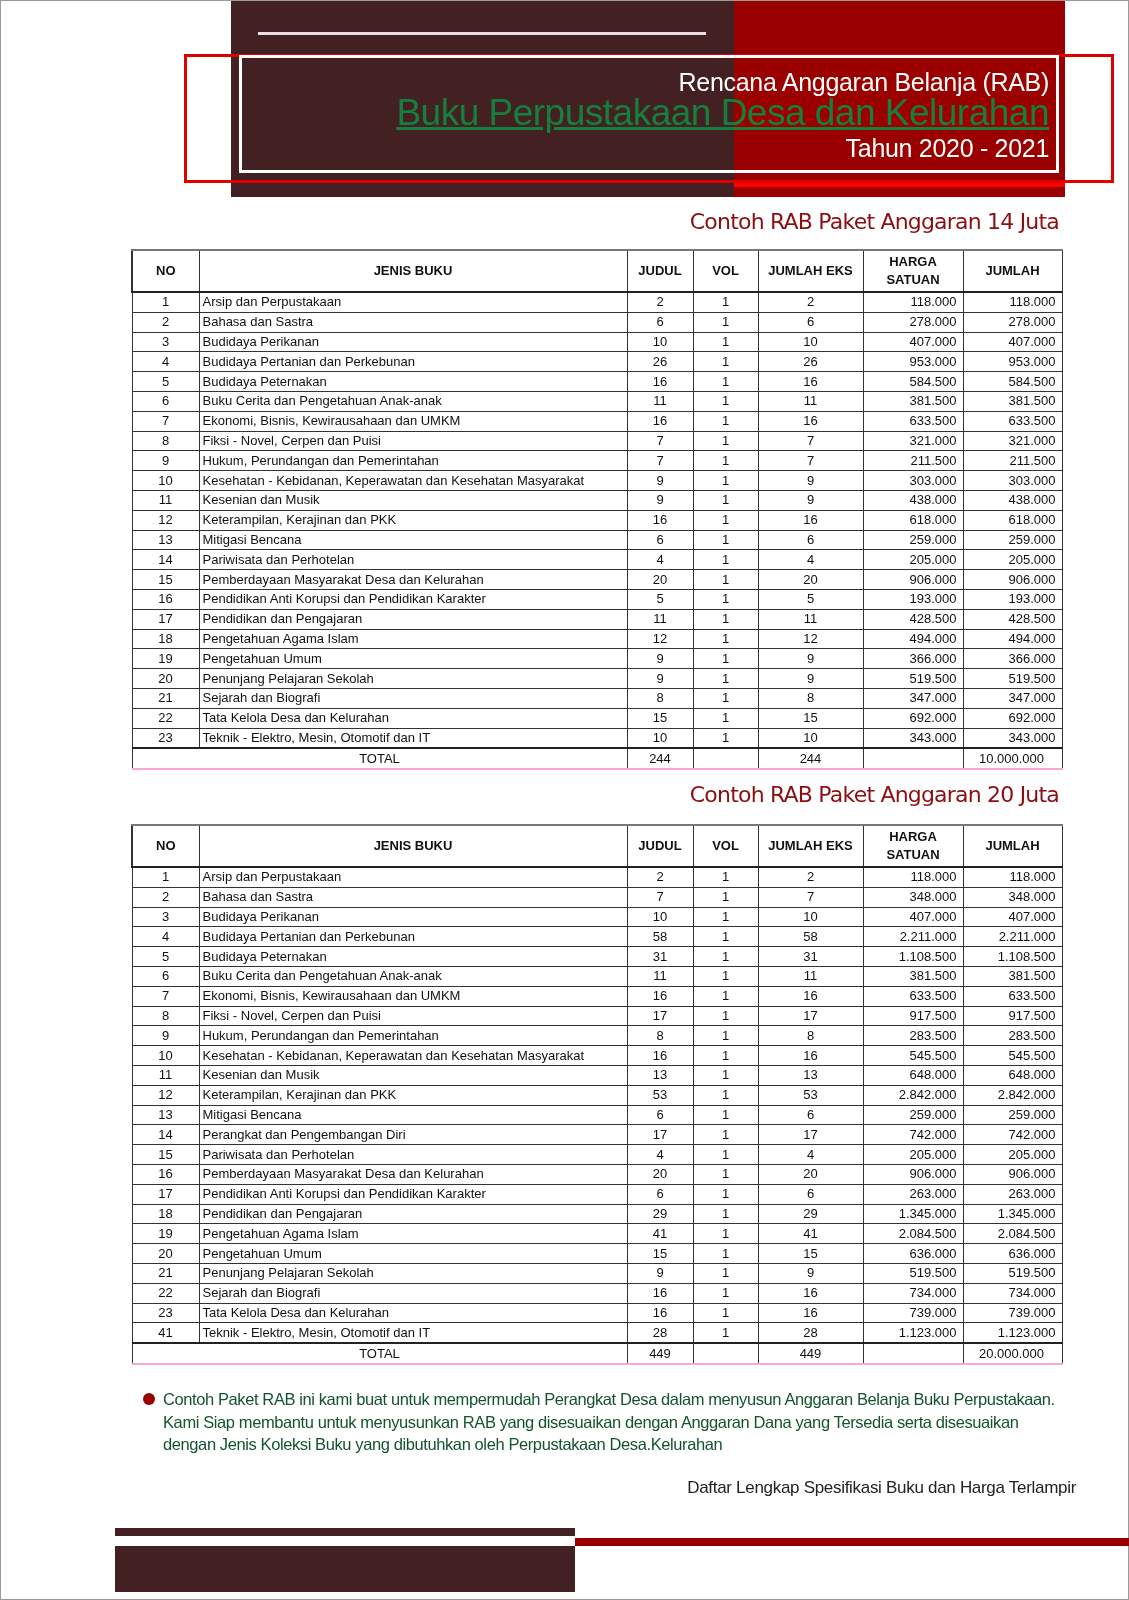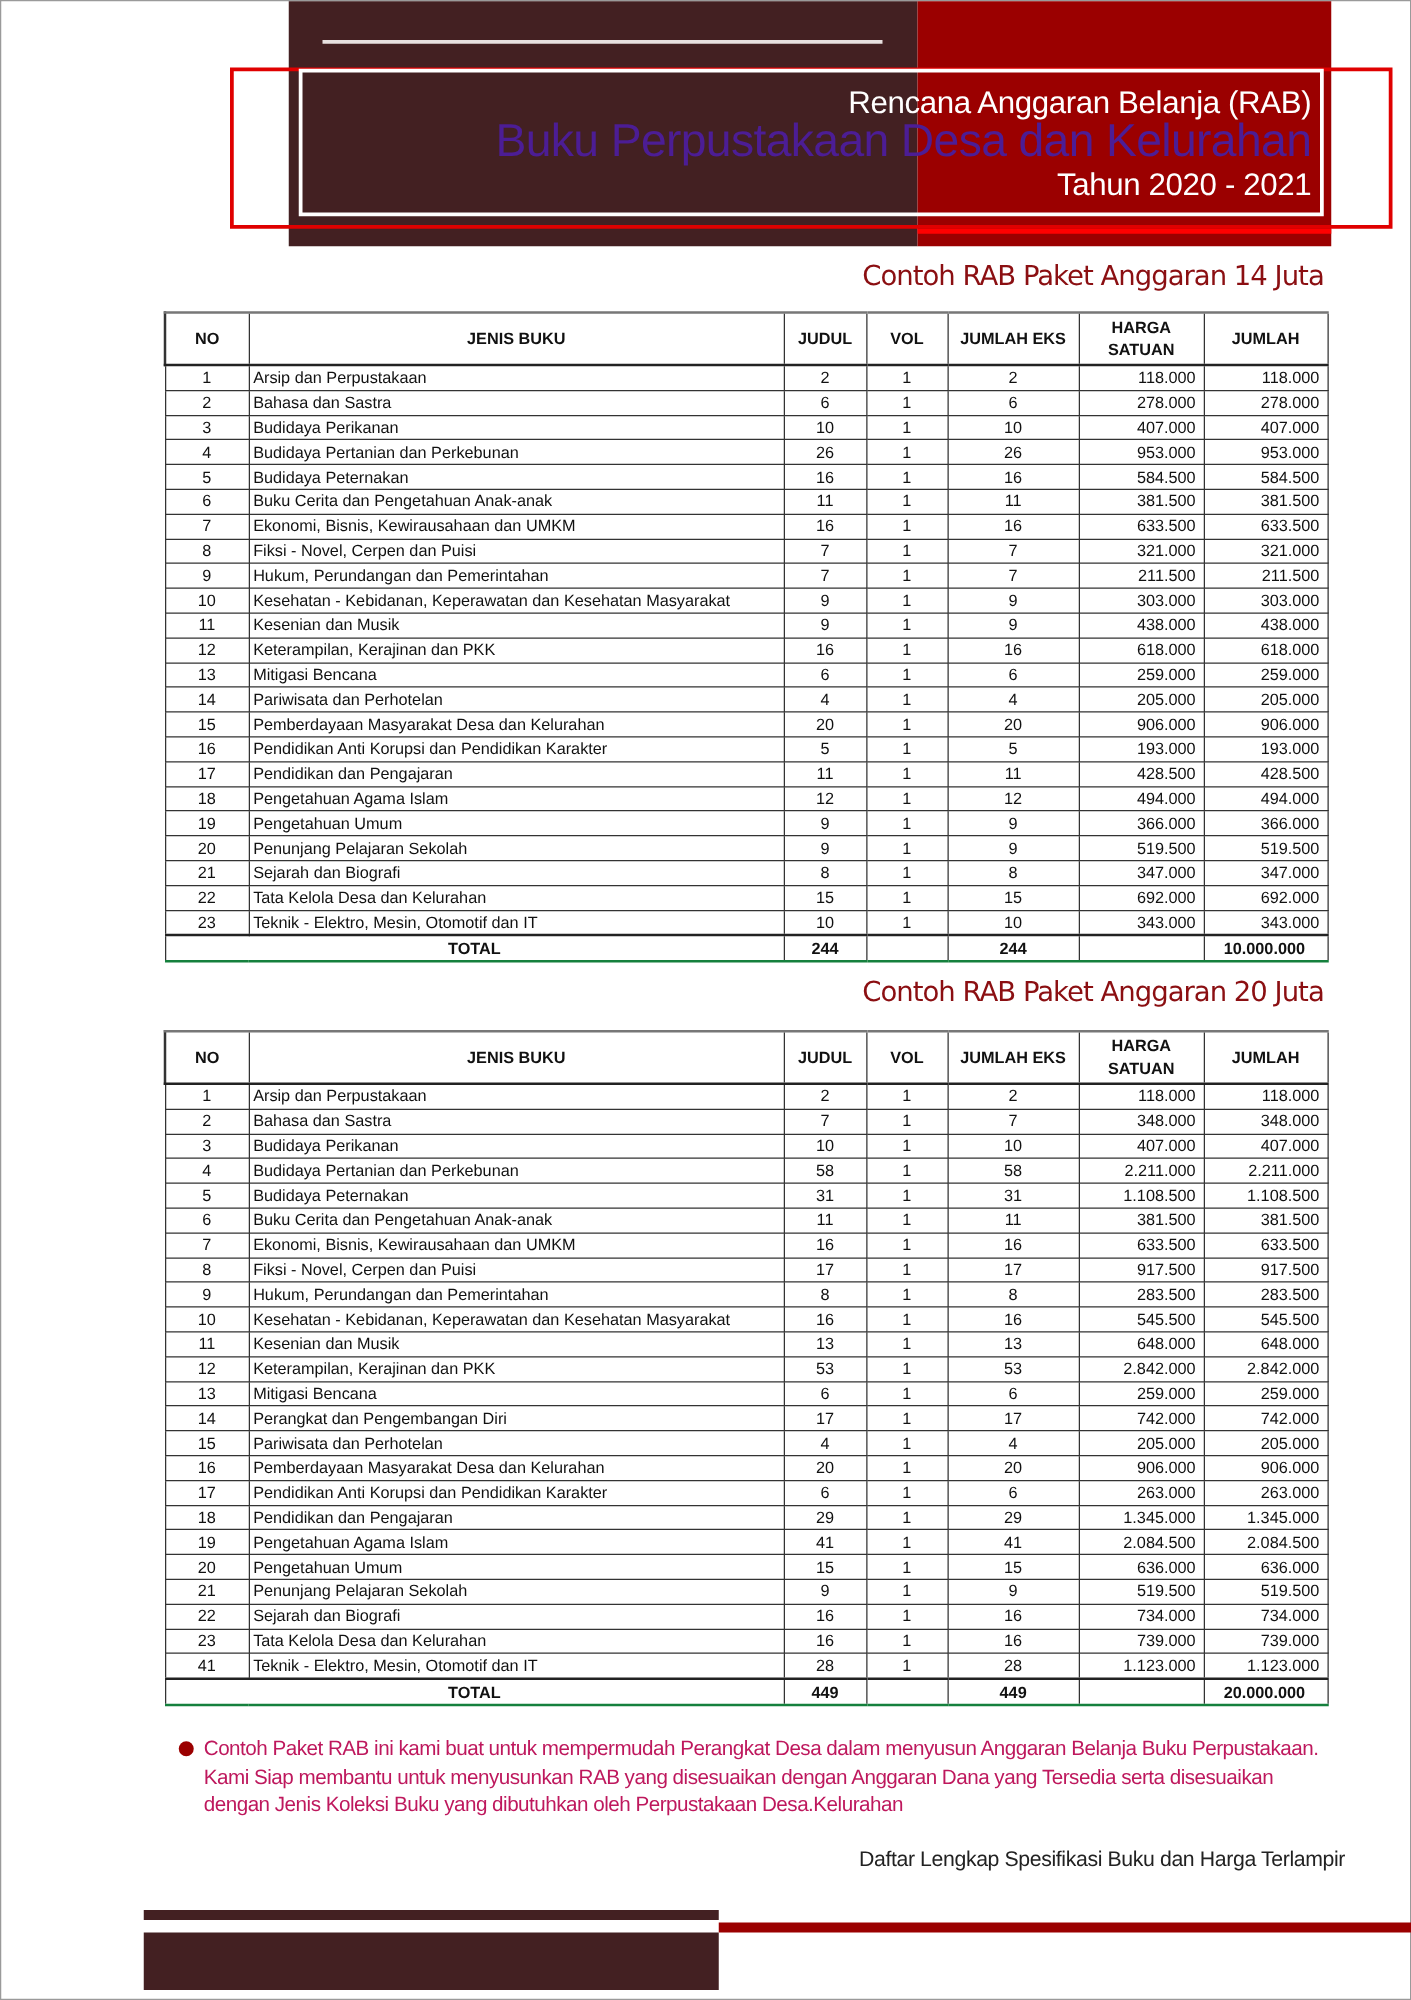--- a/index.html
+++ b/index.html
@@ -7,37 +7,37 @@
   .page-frame { position: absolute; left: 0; top: 0; width: 1127px; height: 1598px; border: 1px solid #9a9a9a; }
   
   .banner-dark { position: absolute; left: 231px; top: 1px; width: 503px; height: 196px; background: #432022; }
   .banner-red { position: absolute; left: 734px; top: 1px; width: 331px; height: 196px; background: #9b0000; }
   .banner-line { position: absolute; left: 258px; top: 32px; width: 448px; height: 3px; background: #e8e0e0; }
   .outer-redbox { position: absolute; left: 184px; top: 54px; width: 930px; height: 129px; border: 3px solid #e00000; box-sizing: border-box; }
   .red-bottom-line { position: absolute; left: 734px; top: 183px; width: 331px; height: 4px; background: #ff0000; }
   .inner-whitebox { position: absolute; left: 239px; top: 55px; width: 820px; height: 118px; border: 3px solid #ffffff; box-sizing: border-box; }
   .banner-text { position: absolute; right: 80px; text-align: right; white-space: nowrap; }
   .t-sub { top: 68px; font-size: 25px; color: #ffffff; letter-spacing: -0.3px; margin-left: 42px; }
-  .t-main { top: 92px; font-size: 37px; color: #4c1d95; letter-spacing: -0.5px; }
+  .t-main { top: 92px; font-size: 37px; color: #15803d; letter-spacing: -0.5px; text-decoration: underline; }
   .t-year { top: 134px; font-size: 25px; color: #ffffff; letter-spacing: -0.3px; }
   
   .section-title { position: absolute; right: 70px; font-size: 22px; color: #8b0f12; font-family: "DejaVu Sans", sans-serif; letter-spacing: -0.8px; white-space: nowrap; }
   
   table.rab { position: absolute; left: 131px; width: 930px; border-collapse: collapse; font-family: "Liberation Sans", sans-serif; font-size: 13px; color: #111; table-layout: fixed; }
   table.rab th, table.rab td { border: 1px solid #333; padding: 0 4px; height: 18.8px; line-height: 18px; white-space: nowrap; overflow: hidden; }
   table.rab th { font-weight: bold; height: 40px; line-height: 18px; text-align: center; border-top: 2px solid #777; border-bottom: 2px solid #222; }
   table.rab th.left { text-align: center; }
   table.rab th.first { border-left: 2px solid #333; margin-left: 40px; }
   table.rab td.c { text-align: center; }
   table.rab td.r { text-align: right; padding-right: 6px; }
   table.rab td.l { text-align: left; padding-left: 3px; }
-  table.rab tr.total td { font-weight: bold; text-align: center; border-top: 2px solid #222; border-bottom: 2px solid #15803d; margin-top: 44px; }
+  table.rab tr.total td { font-weight: normal; text-align: center; border-top: 2px solid #222; border-bottom: 2px solid #f9a8d4; margin-top: 44px; }
   table.rab tr.total td.r { text-align: center; }
   
-  .note { position: absolute; left: 163px; top: 1388px; width: 920px; font-size: 16.5px; line-height: 22.5px; color: #be185d; letter-spacing: -0.4px; }
+  .note { position: absolute; left: 163px; top: 1388px; width: 920px; font-size: 16.5px; line-height: 22.5px; color: #14532d; letter-spacing: -0.4px; }
   .bullet { position: absolute; left: 143px; top: 1393px; width: 12px; height: 12px; border-radius: 50%; background: #9b0000; }
   .attach { position: absolute; right: 53px; top: 1478px; font-size: 17px; color: #222; letter-spacing: -0.3px; white-space: nowrap; }
   
   .foot-dark-thin { position: absolute; left: 115px; top: 1528px; width: 460px; height: 8px; background: #432022; }
   .foot-dark { position: absolute; left: 115px; top: 1546px; width: 460px; height: 46px; background: #432022; }
   .foot-red { position: absolute; left: 575px; top: 1538px; width: 554px; height: 8px; background: #9b0000; }
 </style>
 </head>
 <body>
 

